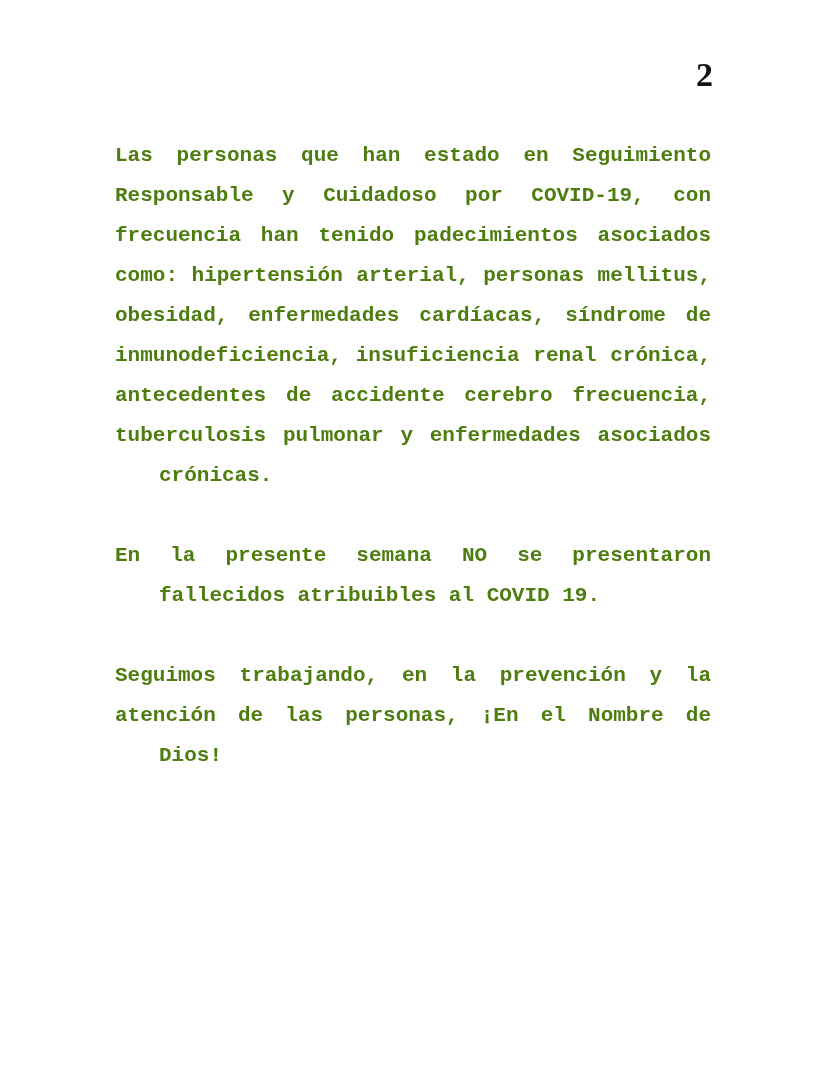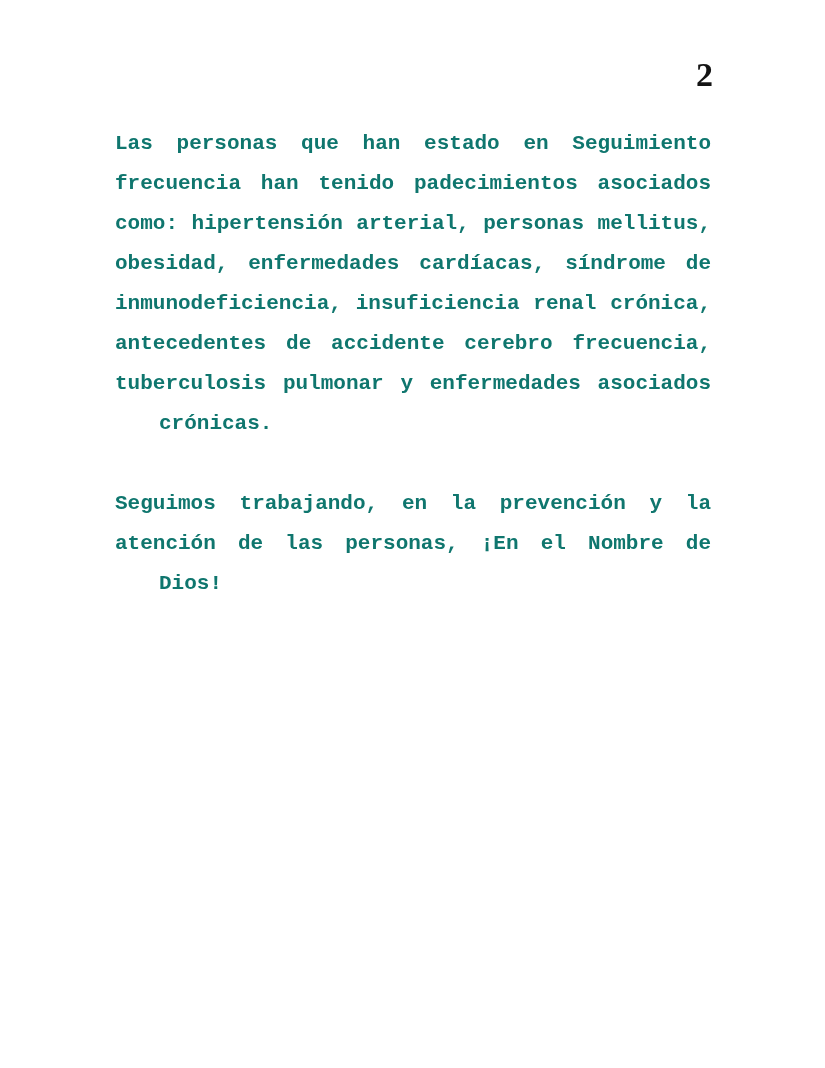--- a/index.html
+++ b/index.html
@@ -19,26 +19,26 @@
     top: 56px;
     right: 112px;
     font-family: "Liberation Serif", serif;
     font-weight: bold;
     font-size: 34px;
     color: #141414;
   }
   .body-text {
     position: absolute;
     left: 115px;
-    top: 124px;
+    top: 136px;
     width: 596px;
     font-family: "Liberation Mono", monospace;
     font-weight: bold;
     font-size: 21px;
-    color: #0f766e;
+    color: #4d7c0f;
   }
   .paragraph {
     margin: 0 0 40px 0;
   }
   .line {
     height: 40px;
     line-height: 40px;
     text-align: justify;
     text-align-last: justify;
     white-space: normal;
@@ -49,27 +49,32 @@
   }
 </style>
 </head>
 <body>
 
 <div class="page">
   <div class="page-number">2</div>
   <div class="body-text">
       <div class="paragraph">
         <div class="line">Las personas que han estado en Seguimiento</div>
+        <div class="line">Responsable y Cuidadoso por COVID-19, con</div>
         <div class="line">frecuencia han tenido padecimientos asociados</div>
         <div class="line">como: hipertensión arterial, personas mellitus,</div>
         <div class="line">obesidad, enfermedades cardíacas, síndrome de</div>
         <div class="line">inmunodeficiencia, insuficiencia renal crónica,</div>
         <div class="line">antecedentes de accidente cerebro frecuencia,</div>
         <div class="line">tuberculosis pulmonar y enfermedades asociados</div>
         <div class="line last">crónicas.</div>
+      </div>
+      <div class="paragraph">
+        <div class="line">En la presente semana NO se presentaron</div>
+        <div class="line last">fallecidos atribuibles al COVID 19.</div>
       </div>
       <div class="paragraph">
         <div class="line">Seguimos trabajando, en la prevención y la</div>
         <div class="line">atención de las personas, ¡En el Nombre de</div>
         <div class="line last">Dios!</div>
       </div>
     </div>
 </div>
 
 </body></html>

